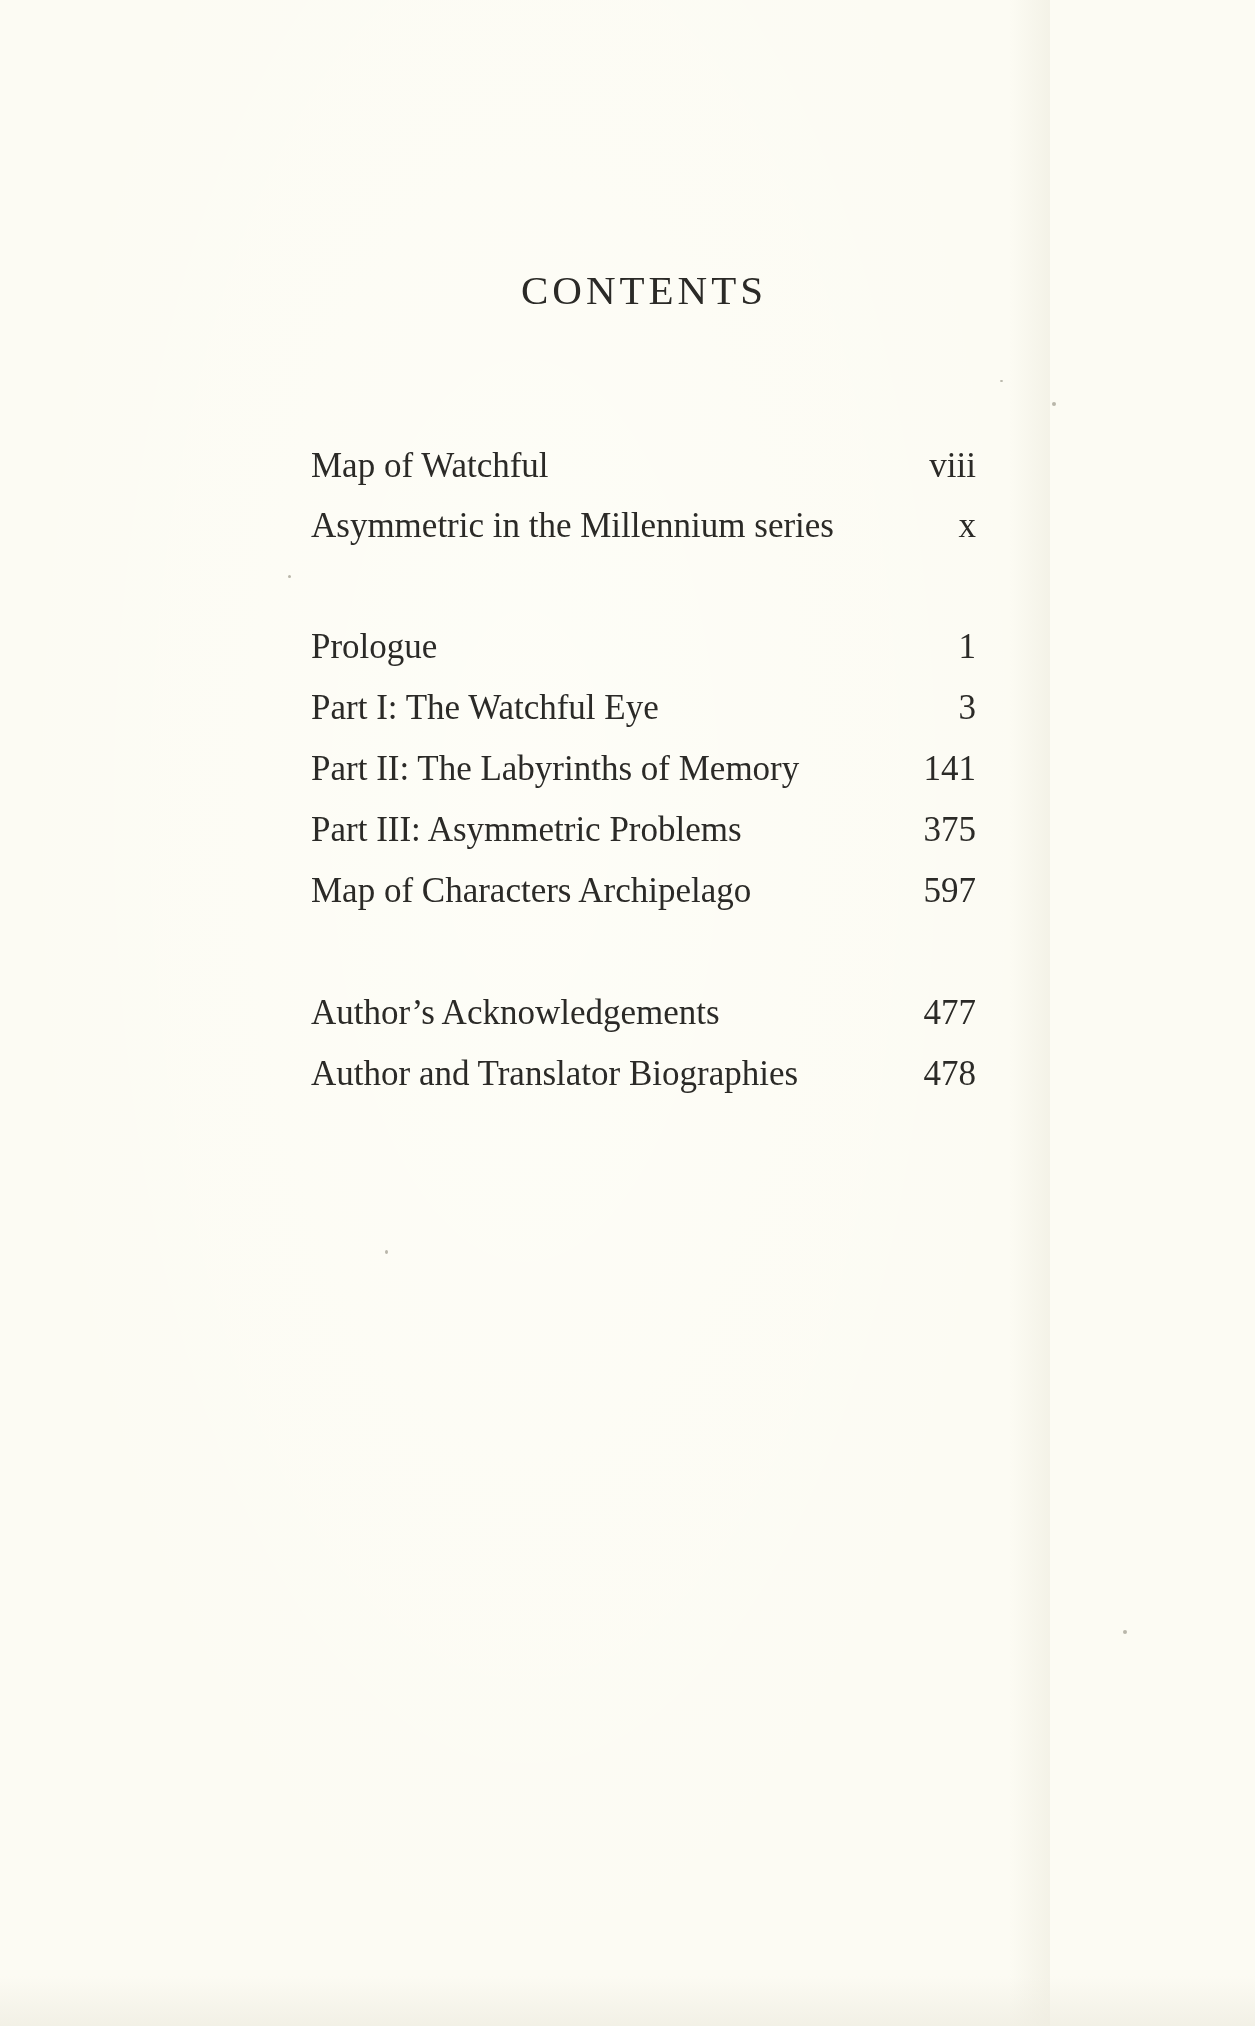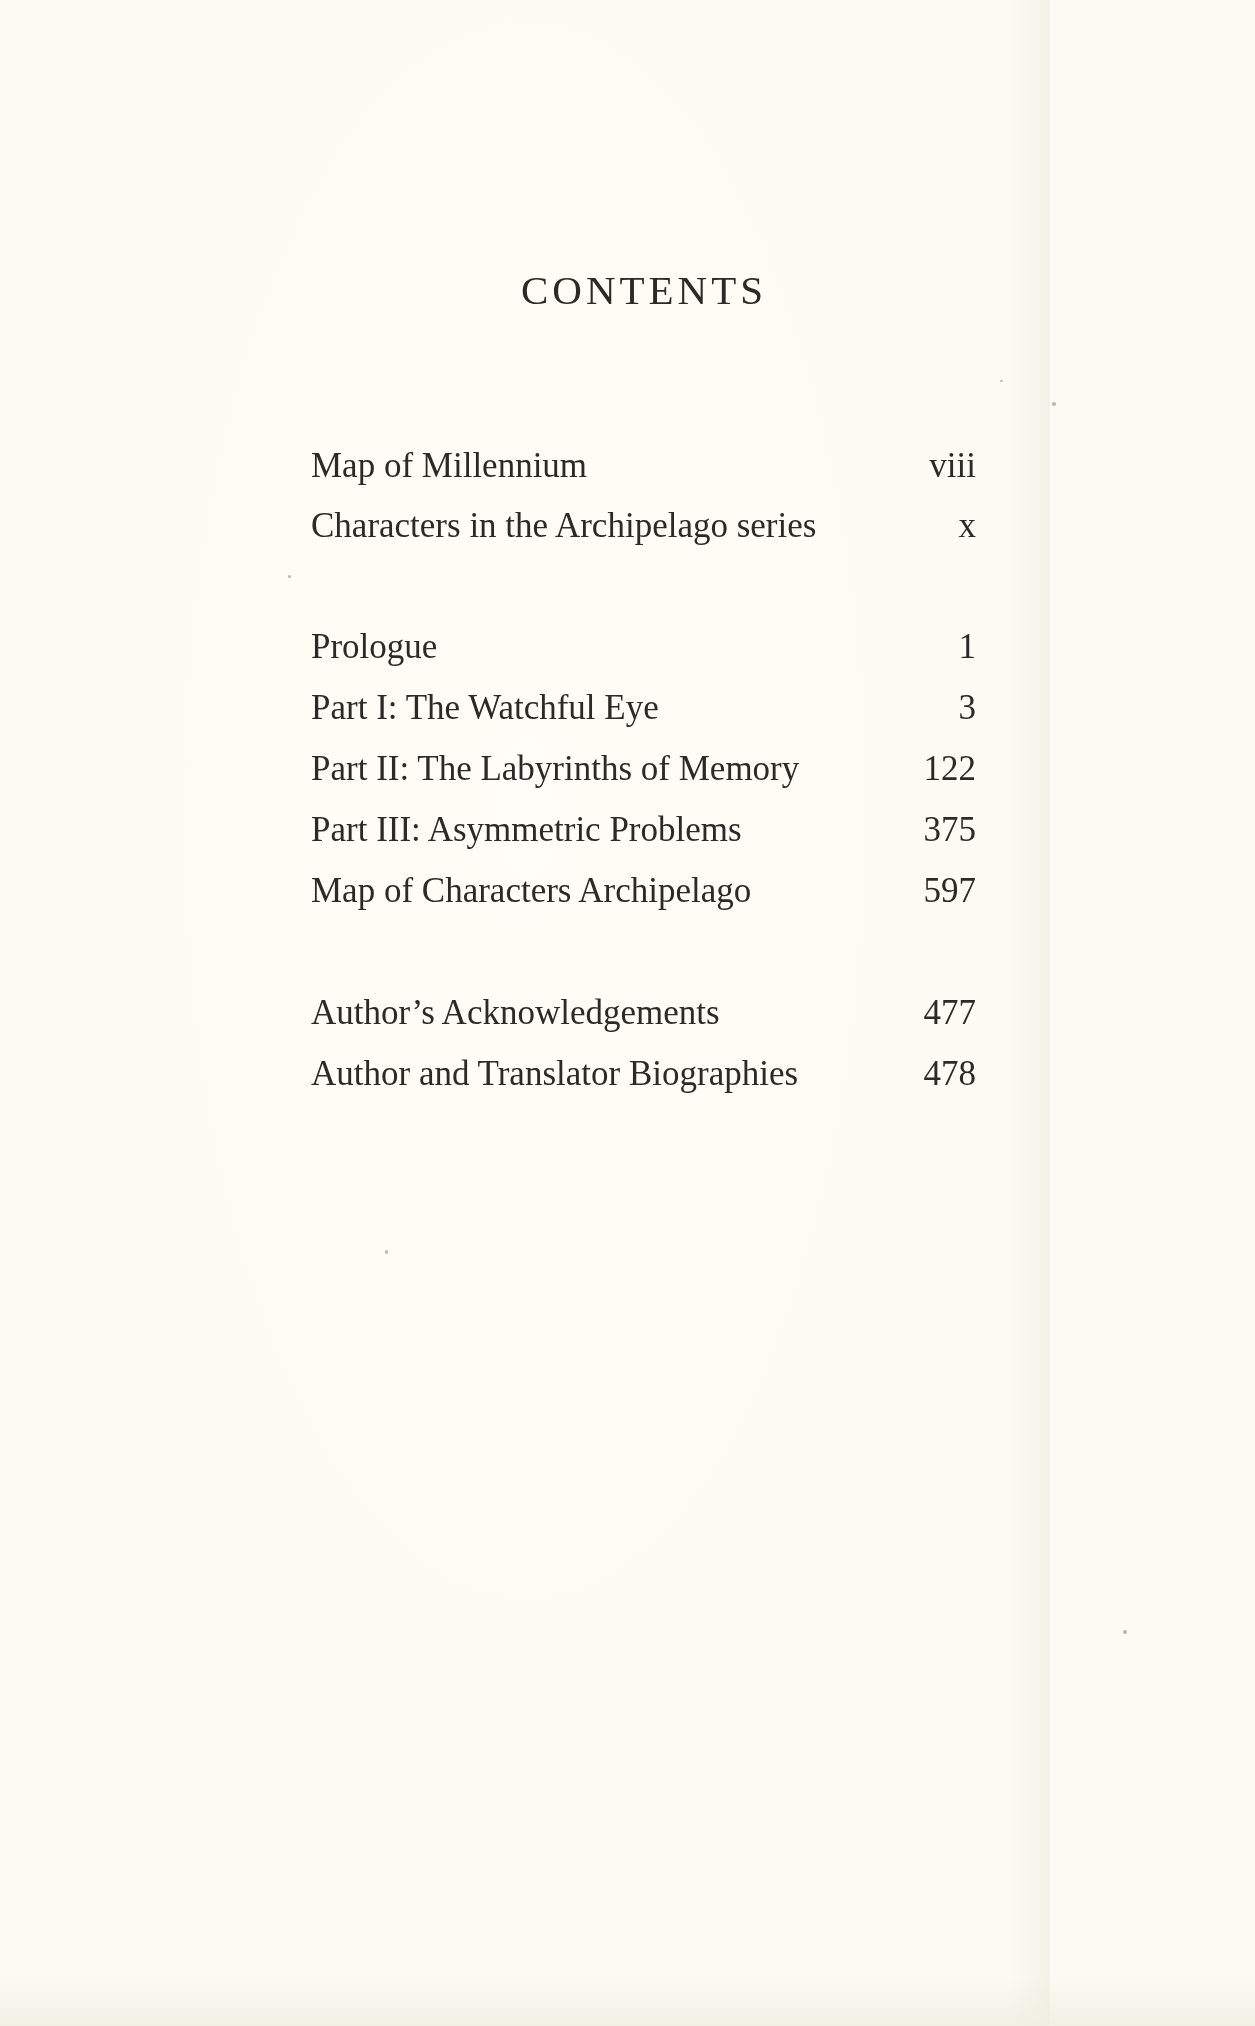--- a/index.html
+++ b/index.html
@@ -85,39 +85,39 @@
   <span class="speck" style="left:1000px;top:380px;width:3px;height:2px;"></span>
   <span class="speck" style="left:1123px;top:1630px;width:4px;height:4px;"></span>
   <span class="speck" style="left:288px;top:575px;width:3px;height:3px;"></span>
   <span class="speck" style="left:385px;top:1250px;width:3px;height:4px;"></span>
 
   <h1 class="title">CONTENTS</h1>
 
   <div class="toc">
 
     <div class="toc-row" style="top:444px;">
-      <span class="toc-title">Map of Millennium</span>
+      <span class="toc-title">Map of Watchful</span>
       <span class="toc-page">viii</span>
     </div>
     <div class="toc-row" style="top:504px;">
-      <span class="toc-title">Characters in the Archipelago series</span>
+      <span class="toc-title">Asymmetric in the Millennium series</span>
       <span class="toc-page">x</span>
     </div>
 
     <div class="toc-row" style="top:625px;align-items:flex-end;">
       <span class="toc-title">Prologue</span>
       <span class="toc-page">1</span>
     </div>
     <div class="toc-row" style="top:686px;">
       <span class="toc-title">Part I: The Watchful Eye</span>
       <span class="toc-page">3</span>
     </div>
     <div class="toc-row" style="top:747px;">
       <span class="toc-title">Part II: The Labyrinths of Memory</span>
-      <span class="toc-page">122</span>
+      <span class="toc-page">141</span>
     </div>
     <div class="toc-row" style="top:808px;">
       <span class="toc-title">Part III: Asymmetric Problems</span>
       <span class="toc-page">375</span>
     </div>
     <div class="toc-row" style="top:869px;">
       <span class="toc-title">Map of Characters Archipelago</span>
       <span class="toc-page">597</span>
     </div>
 

